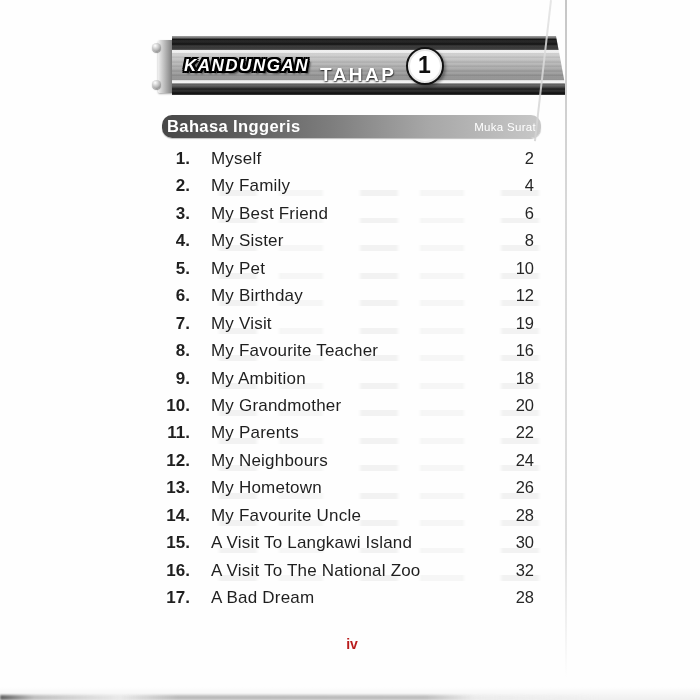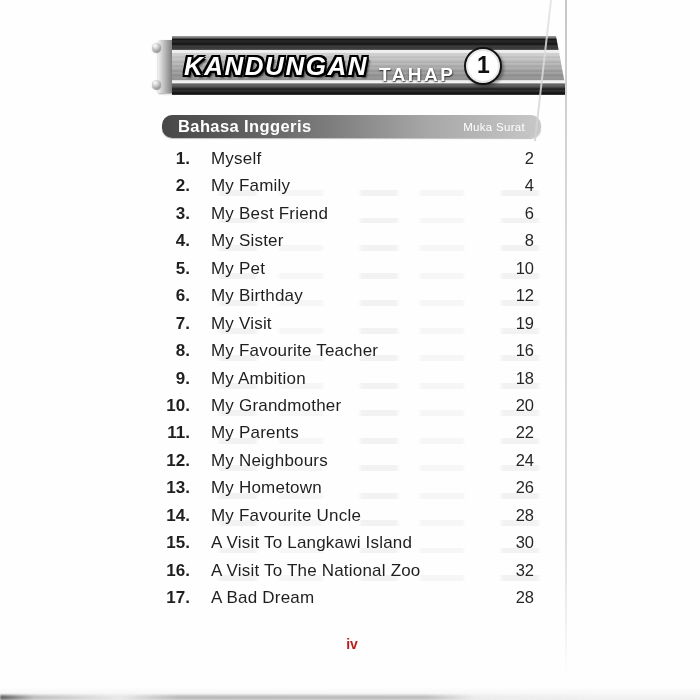--- a/index.html
+++ b/index.html
@@ -66,21 +66,21 @@
       #6f6f6f 81%, #2a2a2a 89%, #101010 97%, #2e2e2e 100%);
     display:flex;align-items:center;padding-left:12px;box-sizing:border-box;
     box-shadow:0 2px 3px rgba(0,0,0,.25);
   }
   .beam::after{ 
     content:"";position:absolute;inset:0;
     background:repeating-linear-gradient(180deg,rgba(255,255,255,.07) 0 1.5px,rgba(0,0,0,.04) 3px 4.5px);
     pointer-events:none;
   }
   .kandungan{
-    font-style:italic;font-weight:bold;font-size:26px;letter-spacing:1.5px;
+    font-style:italic;font-weight:bold;font-size:17px;letter-spacing:1.5px;
     color:#fff;white-space:nowrap;position:relative;z-index:2;margin-top:1px;
     text-shadow:
       -2px -2px 0 #000, 2px -2px 0 #000, -2px 2px 0 #000, 2px 2px 0 #000,
       -2px 0 0 #000, 2px 0 0 #000, 0 -2px 0 #000, 0 2px 0 #000,
       3px 3px 2px rgba(0,0,0,.55);
   }
   .tahap{
     font-weight:bold;font-size:19px;letter-spacing:2.5px;color:#fff;
     margin-left:11px;position:relative;z-index:2;margin-top:18px;
     text-shadow:0 1px 2px rgba(0,0,0,.6), 1px 1px 0 rgba(0,0,0,.35);
@@ -93,21 +93,21 @@
     box-shadow:2px 2px 3px rgba(0,0,0,.35), inset 0 0 0 2px #e8e8e8;
   }
   .level-circle span{font-weight:bold;font-size:23px;color:#101010;}
 
   
   .section-bar{
     position:absolute;left:162px;top:115px;width:379px;height:23px;z-index:3;
     border-radius:10px;
     background:linear-gradient(90deg,#474747 0%,#5a5a5a 18%,#7e7e7e 45%,#a7a7a7 70%,#c8c8c8 100%);
     display:flex;align-items:center;justify-content:space-between;
-    padding:0 16px;box-sizing:border-box;
+    padding:0 5px;box-sizing:border-box;
     box-shadow:0 1px 1px rgba(0,0,0,.25);
   }
   .subject{font-weight:bold;font-size:16.5px;color:#fff;letter-spacing:.4px;}
   .muka{font-size:11.5px;color:#fff;letter-spacing:.3px;}
 
   
   .toc{position:absolute;left:160px;top:149px;width:374px;z-index:2;}
   .toc-row{display:flex;align-items:baseline;height:27.45px;}
   .toc-row .no{width:30px;text-align:right;font-weight:bold;font-size:17px;flex:0 0 auto;}
   .toc-row .title{flex:1;margin-left:21px;font-weight:normal;font-size:17px;letter-spacing:.2px;white-space:nowrap;}

